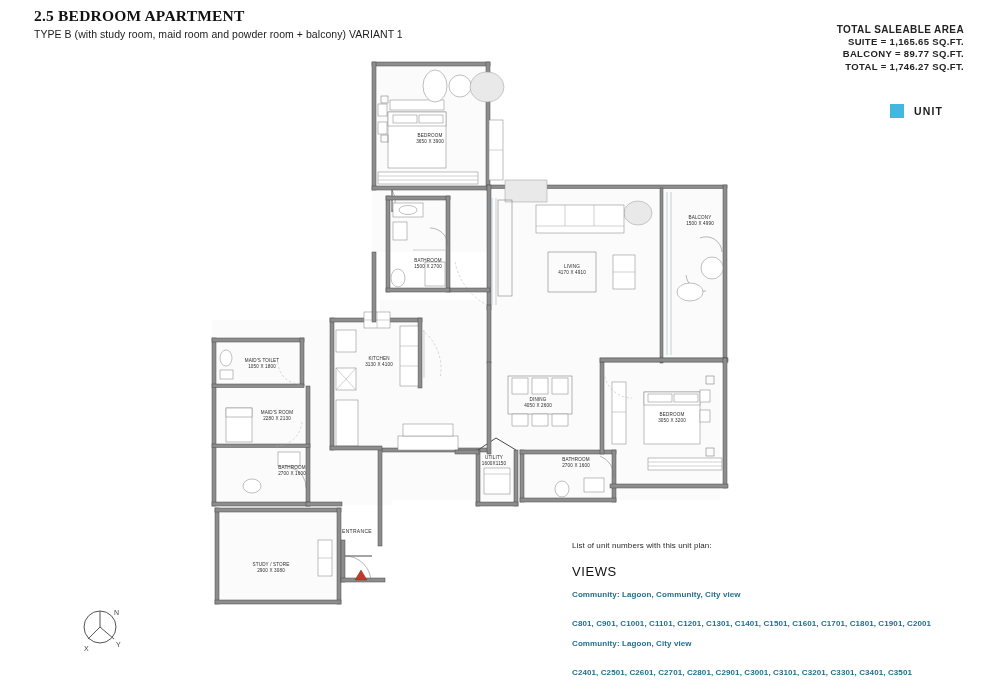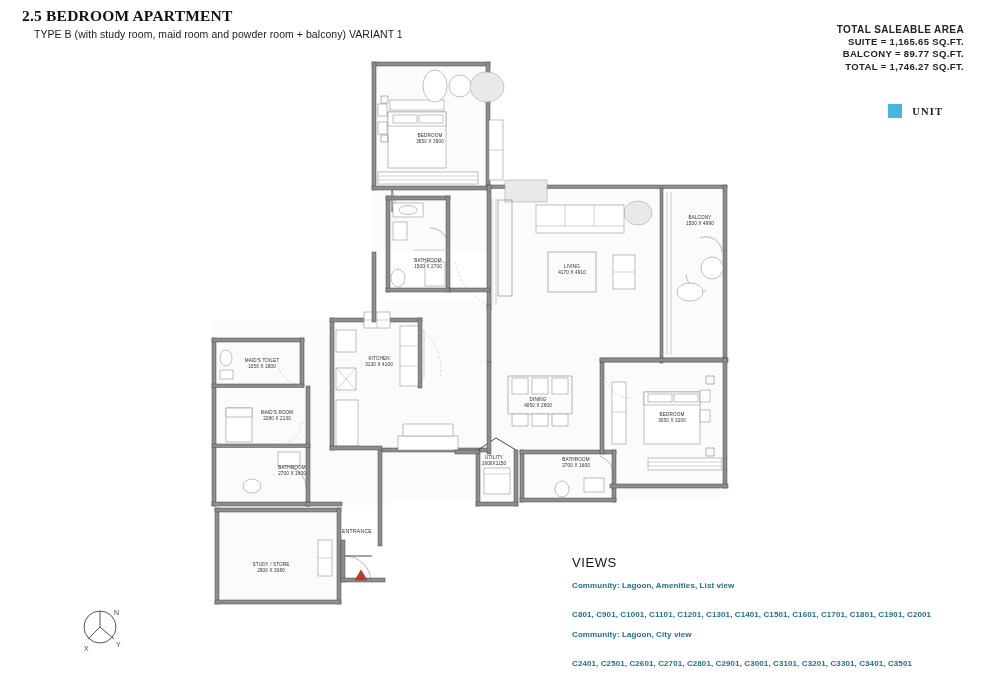--- a/index.html
+++ b/index.html
@@ -8,21 +8,21 @@
     background:#ffffff;
     font-family:"Liberation Sans", sans-serif;
     color:#1a1a1a;
     position:relative;
     overflow:hidden;
   }
   .page{position:absolute;inset:0;}
 
   
   .title{
-    position:absolute;left:22px;top:7px;
+    position:absolute;left:34px;top:7px;
     font-family:"Liberation Serif", serif;
     font-weight:700;font-size:15.5px;letter-spacing:.2px;
     color:#111;
   }
   .subtitle{
     position:absolute;left:34px;top:28px;
     font-size:10.5px;font-weight:400;letter-spacing:.05px;
     color:#1b1b1b;
   }
 
@@ -31,21 +31,21 @@
     position:absolute;right:36px;top:12px;
     text-align:right;
     font-size:9.5px;font-weight:700;letter-spacing:.35px;
     color:#222;line-height:12.2px;margin-top:12px;
   }
   .area-block .area-title{font-size:10px;letter-spacing:.4px;}
 
   
   .legend{
     position:absolute;right:57px;top:104px;
-    display:flex;align-items:center;gap:10px;font-family:Liberation Serif, serif;
+    display:flex;align-items:center;gap:10px;
   }
   .legend-swatch{
     width:14px;height:14px;background:#45b6e0;display:block;
   }
   .legend-label{font-size:10.5px;font-weight:700;letter-spacing:1.1px;color:#1b1b1b;}
 
   
   .plan{position:absolute;left:0;top:0;width:1000px;height:700px;}
 
   
@@ -398,24 +398,25 @@
       <span class="rl-dim">3050 X 3200</span>
     </div>
     <div class="rlabel" style="left:271px;top:568px;">
       <span class="rl-name">STUDY / STORE</span>
       <span class="rl-dim">2900 X 3080</span>
     </div>
     <div class="entrance-label" style="left:357px;top:531px;">ENTRANCE</div>
   </div>
 
   <div class="notes">
+    <div class="note-line">List of unit numbers with this unit plan:</div>
     <div class="views-heading">VIEWS</div>
 
     <div class="views-group">
-      <div class="vg-title">Community: Lagoon, Amenities, List view</div>
+      <div class="vg-title">Community: Lagoon, Community, City view</div>
       <div class="vg-units">C801, C901, C1001, C1101, C1201, C1301, C1401, C1501, C1601, C1701, C1801, C1901, C2001</div>
     </div>
     <div class="views-group">
       <div class="vg-title">Community: Lagoon, City view</div>
       <div class="vg-units">C2401, C2501, C2601, C2701, C2801, C2901, C3001, C3101, C3201, C3301, C3401, C3501</div>
     </div>
   </div>
 
   <svg class="compass" viewBox="0 0 50 50" xmlns="http://www.w3.org/2000/svg">
     <circle cx="22" cy="22" r="16" fill="none" stroke="#555" stroke-width="1"></circle>

